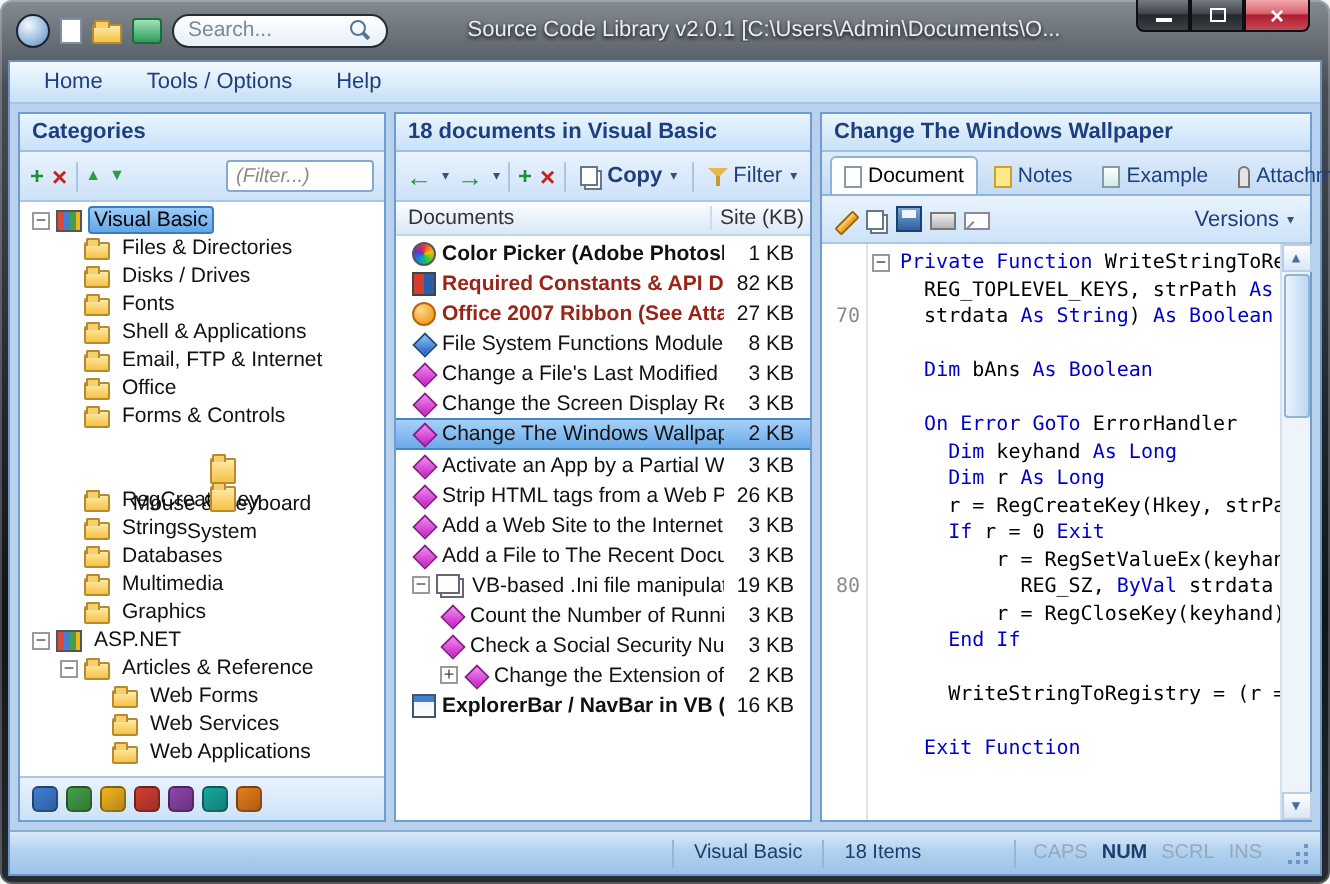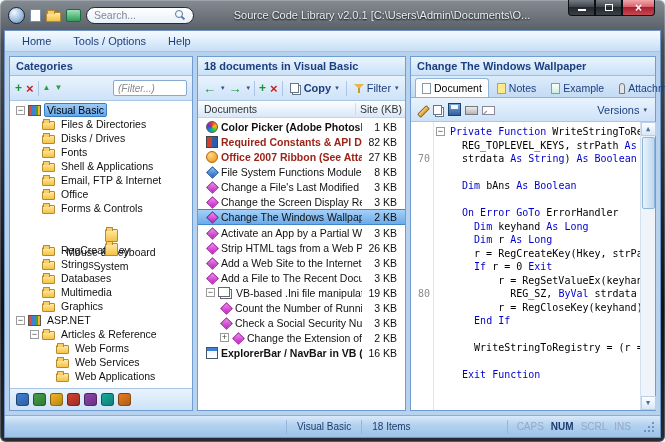--- a/index.html
+++ b/index.html
@@ -140,21 +140,21 @@
   .sarrow{width:15px;height:14px;display:flex;align-items:center;justify-content:center;font-size:7px;color:#4a6f9e;
     background:linear-gradient(#fdfeff,#d9e7f6);border:1px solid #b9cfe8;}
   .sarrow.down{margin-top:auto;}
   .sthumb{width:13px;height:72px;margin-top:1px;border:1px solid #8fb4da;border-radius:2px;background:linear-gradient(90deg,#eaf3fc,#bcd8f2);}
 
   
   .statusbar{height:22px;flex:0 0 22px;background:linear-gradient(#d9eafa,#b2d1ef 45%,#9dc3e7);border-top:1px solid #8aafd6;
     display:flex;align-items:center;font-size:10px;color:#1e3c6e;padding:0 5px;}
   .sspacer{flex:1;}
   .scell{padding:0 10px;height:14px;display:flex;align-items:center;border-left:1px solid #93b6da;white-space:nowrap;}
-  .sflags{display:flex;gap:7px;padding:0 9px;height:14px;align-items:center;border-left:1px solid #93b6da;margin-left:86px;}
+  .sflags{display:flex;gap:7px;padding:0 9px;height:14px;align-items:center;border-left:1px solid #93b6da;margin-left:36px;}
   .sflag{color:#93a9c2;}
   .sflag.active{color:#1e3c6e;font-weight:bold;}
   .grip{width:13px;height:13px;position:relative;margin-left:2px;}
   .grip::before{content:"";position:absolute;right:1px;bottom:1px;width:2px;height:2px;background:#6f94bd;
     box-shadow:-4px 0 #6f94bd,-8px 0 #6f94bd,0 -4px #6f94bd,-4px -4px #6f94bd,0 -8px #6f94bd;}
 </style>
 </head>
 <body>
 
 <div class="window">

